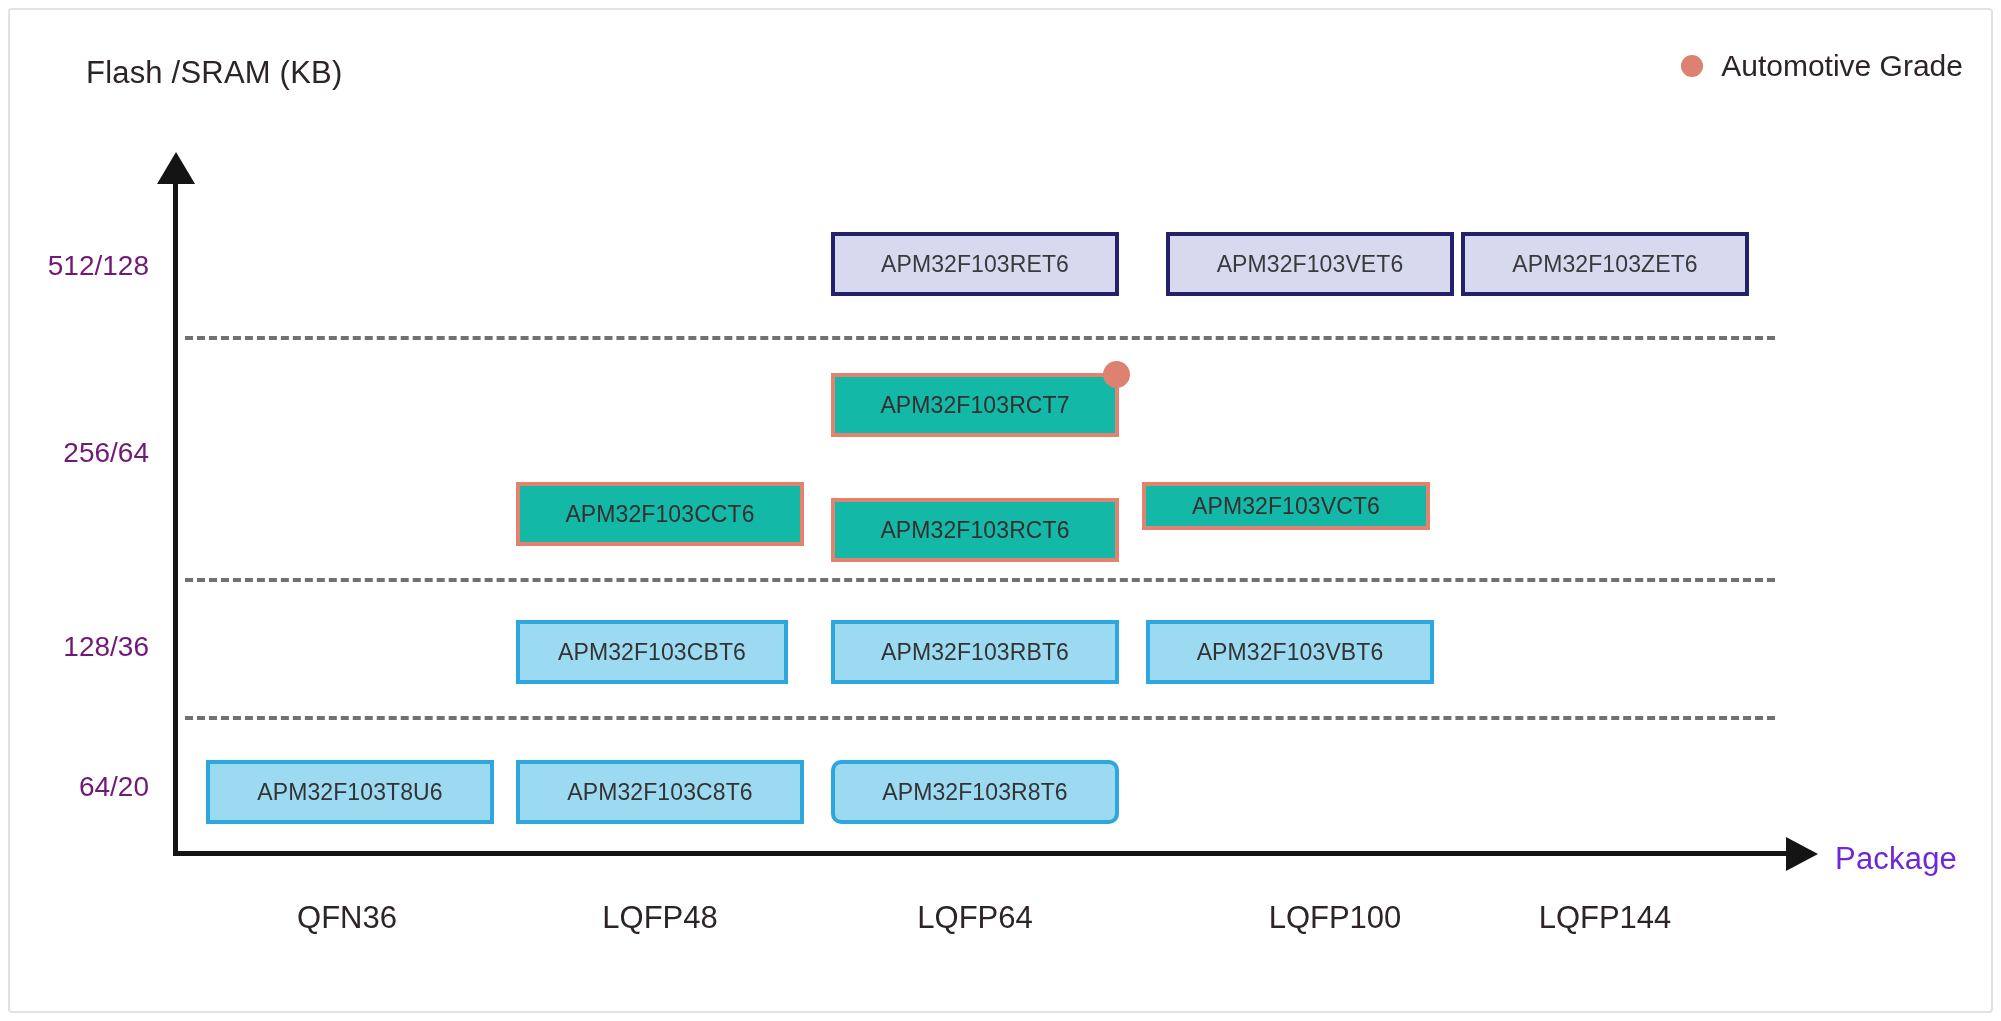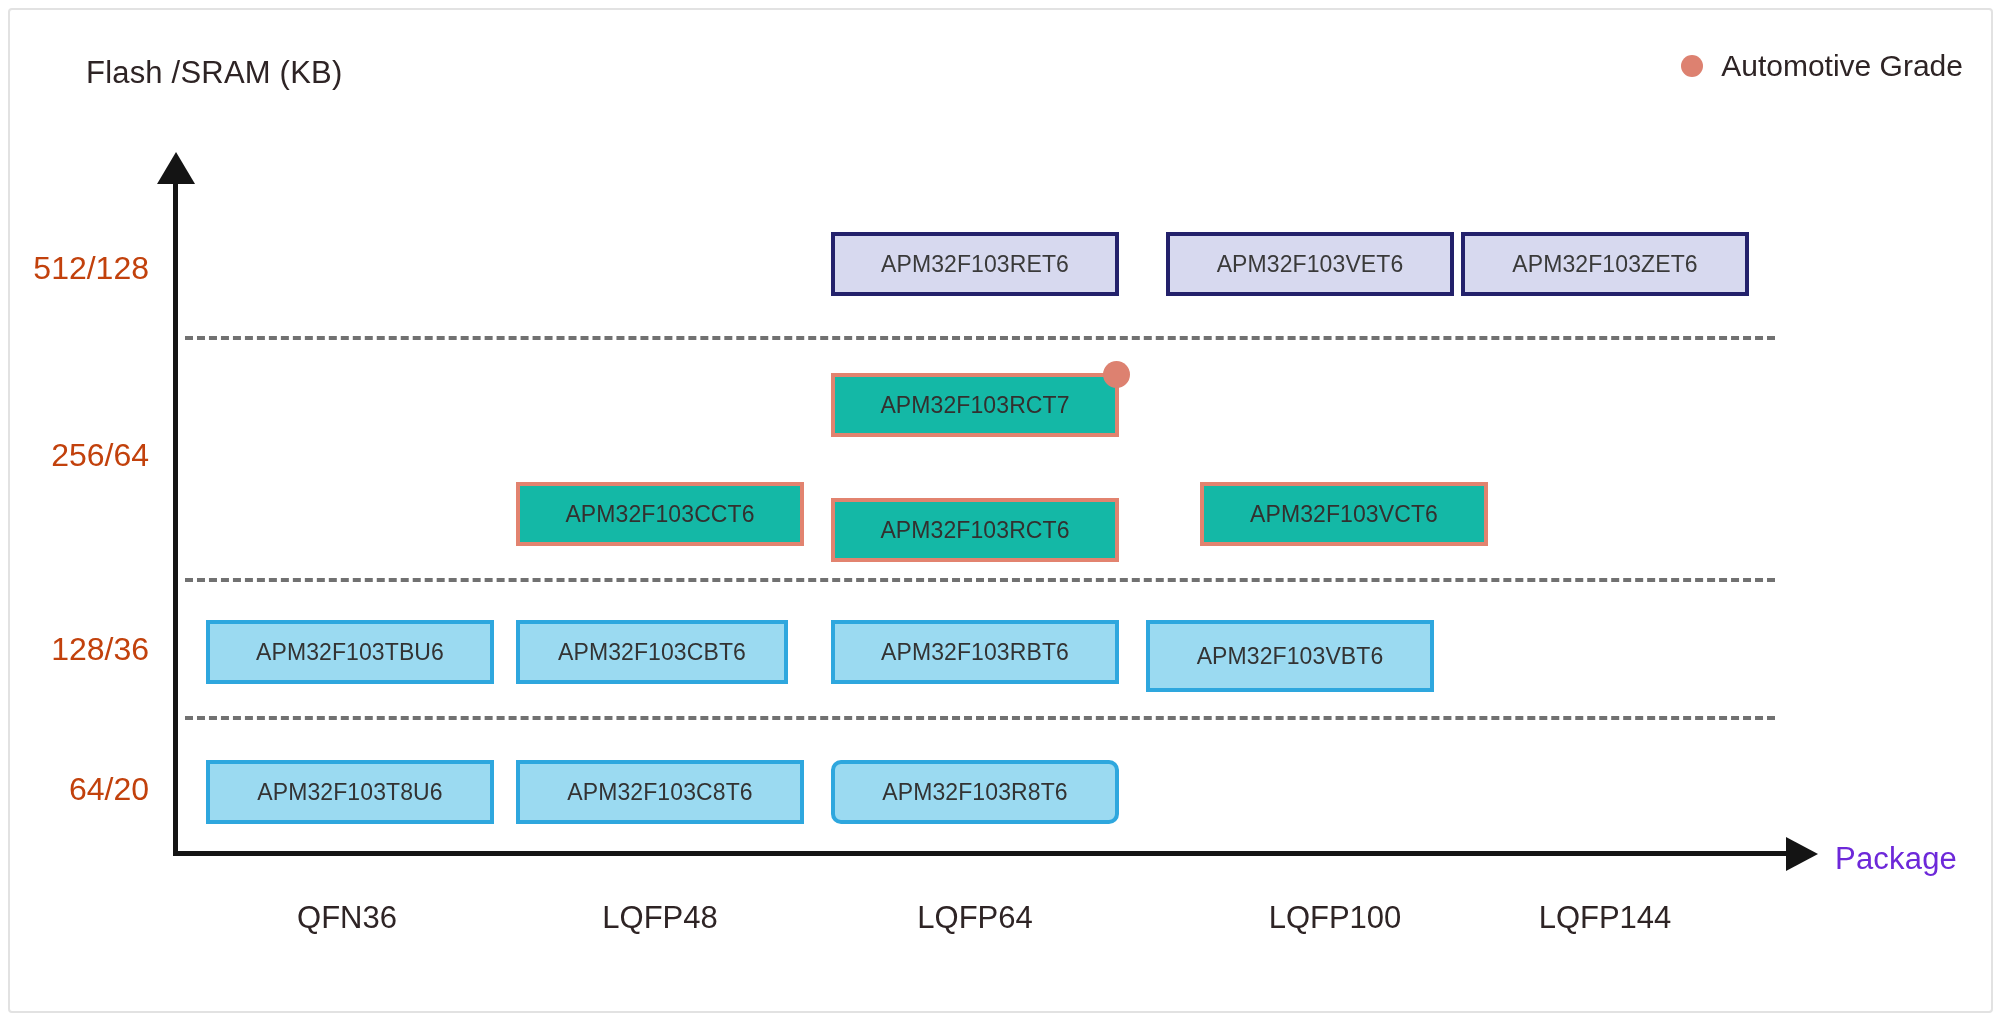--- a/index.html
+++ b/index.html
@@ -117,22 +117,22 @@
     left: 185px;
     width: 1590px;
     height: 0;
     border-top: 4px dashed #717171;
   }
 
   
   .ytick {
     position: absolute;
     right: 1852px;
-    font-size: 32px;
-    color: #c2410c;
+    font-size: 28px;
+    color: #701a75;
     white-space: nowrap;
     text-align: right;
   }
 
   
   .xtick {
     position: absolute;
     top: 900px;
     font-size: 31px;
     color: #2e2425;
@@ -218,24 +218,23 @@
 
   <div class="part-box cat-lavender" style="left:831px;  top:232px; width:288px; height:64px;">APM32F103RET6</div>
   <div class="part-box cat-lavender" style="left:1146px; top:232px; width:288px; height:64px;margin-left:20px;">APM32F103VET6</div>
   <div class="part-box cat-lavender" style="left:1461px; top:232px; width:288px; height:64px;">APM32F103ZET6</div>
 
   <div class="part-box cat-orange" style="left:831px; top:373px; width:288px; height:64px;">APM32F103RCT7</div>
   <div class="auto-dot" style="left:1103px; top:361px;"></div>
 
   <div class="part-box cat-orange" style="left:516px; top:482px; width:288px; height:64px;">APM32F103CCT6</div>
   <div class="part-box cat-orange" style="left:831px; top:482px; width:288px; height:64px;margin-top:16px;">APM32F103RCT6</div>
-  <div class="part-box cat-orange" style="left:1200px; top:482px; width:288px; height:64px;">APM32F103VCT6</div>
-
-  <div class="part-box cat-blue" style="left:206px;  top:620px; width:288px; height:64px;">APM32F103TBU6</div>
+  <div class="part-box cat-orange" style="left:1142px; top:482px; width:288px; height:48px;">APM32F103VCT6</div>
+
   <div class="part-box cat-blue" style="left:516px;  top:620px; width:272px; height:64px;">APM32F103CBT6</div>
   <div class="part-box cat-blue" style="left:831px;  top:620px; width:288px; height:64px;">APM32F103RBT6</div>
-  <div class="part-box cat-blue" style="left:1146px; top:620px; width:288px; height:72px;">APM32F103VBT6</div>
+  <div class="part-box cat-blue" style="left:1146px; top:620px; width:288px; height:64px;">APM32F103VBT6</div>
 
   <div class="part-box cat-blue" style="left:206px; top:760px; width:288px; height:64px;">APM32F103T8U6</div>
   <div class="part-box cat-blue" style="left:516px; top:760px; width:288px; height:64px;">APM32F103C8T6</div>
   <div class="part-box cat-blue" style="left:831px; top:760px; width:288px; height:64px;border-radius:10px;">APM32F103R8T6</div>
 
 </div>
 
 </body></html>

